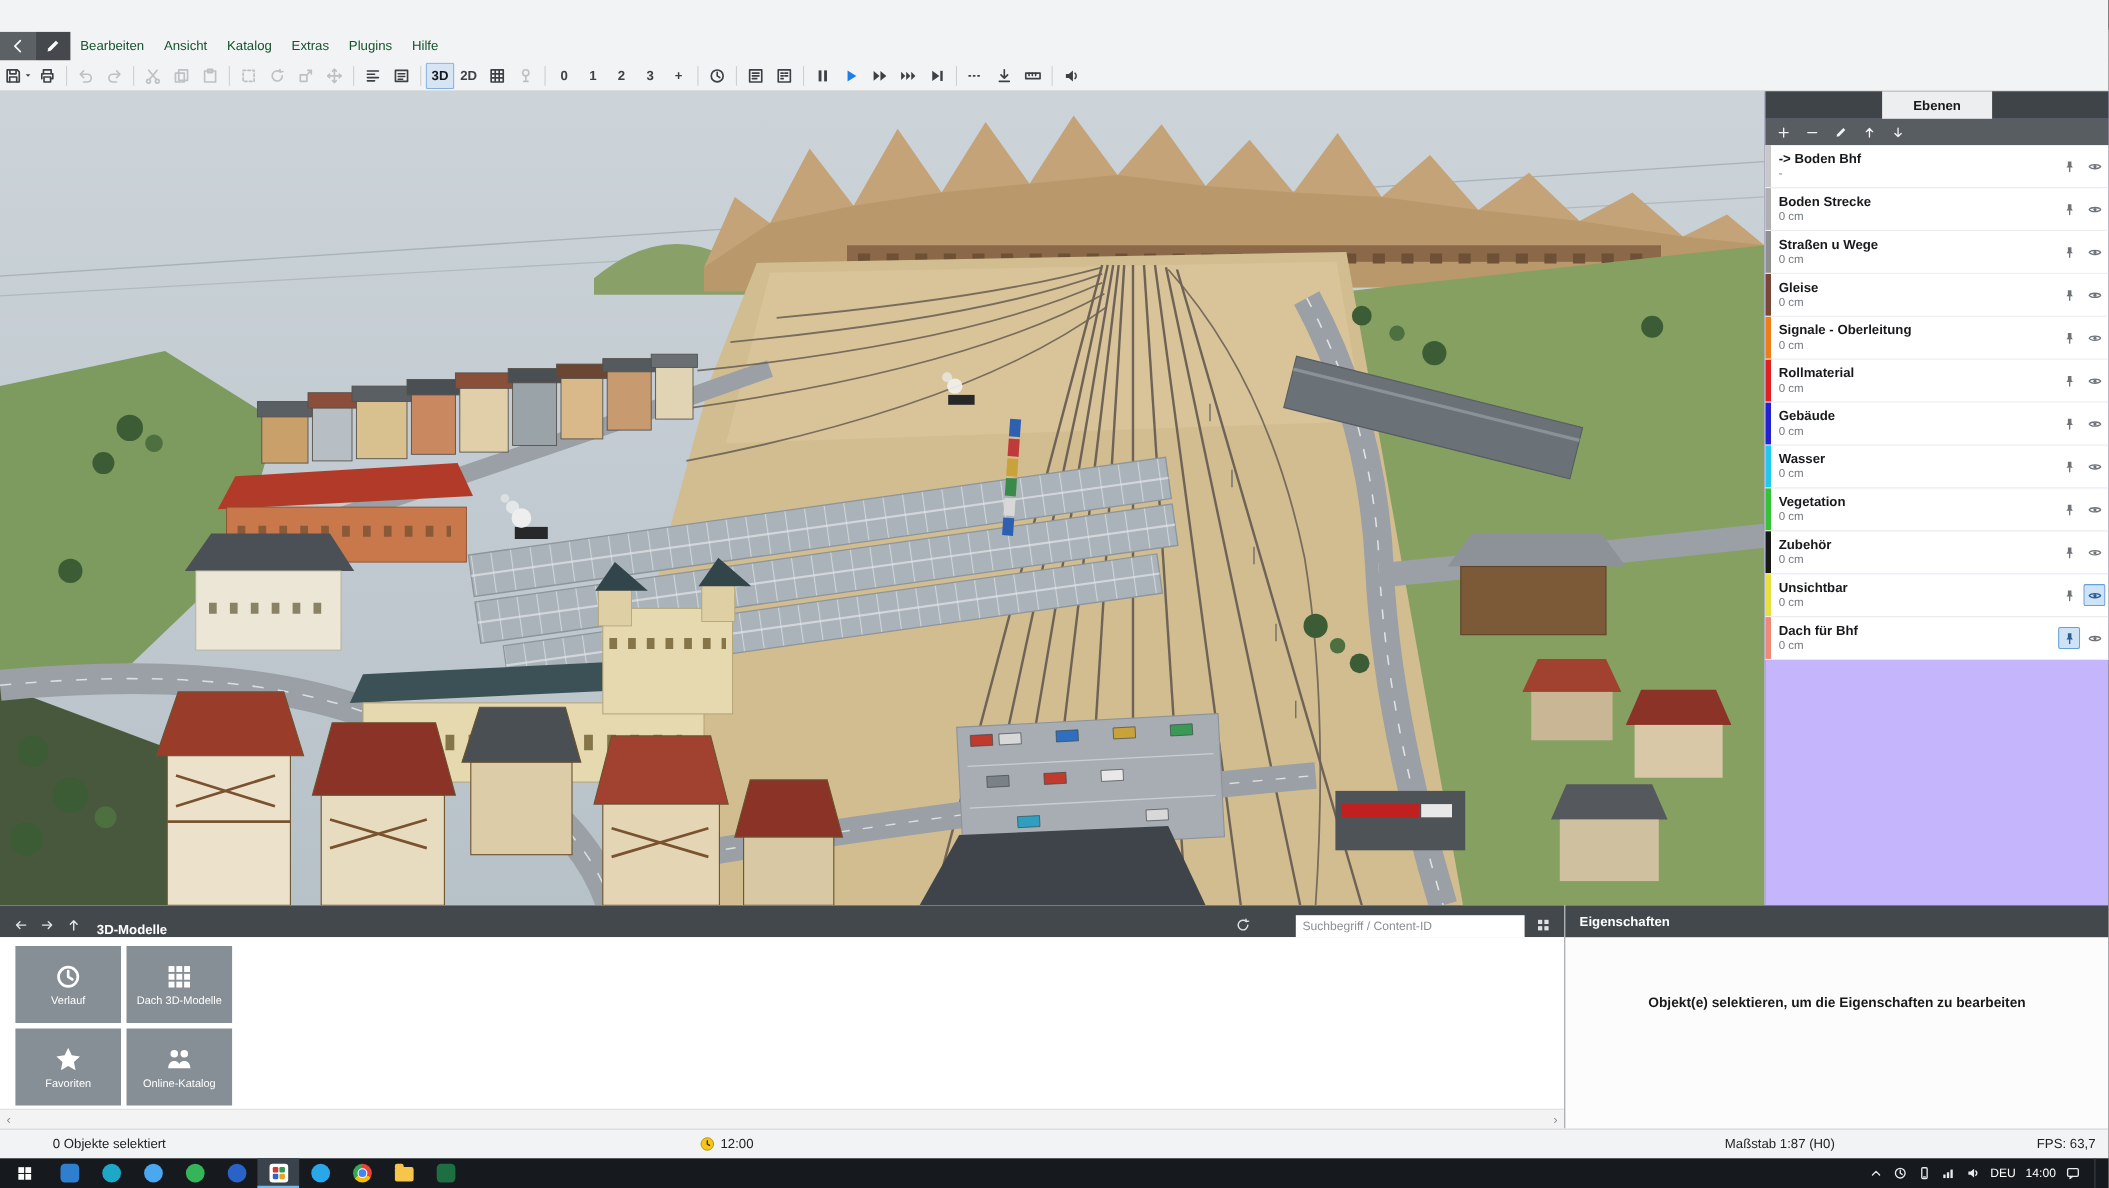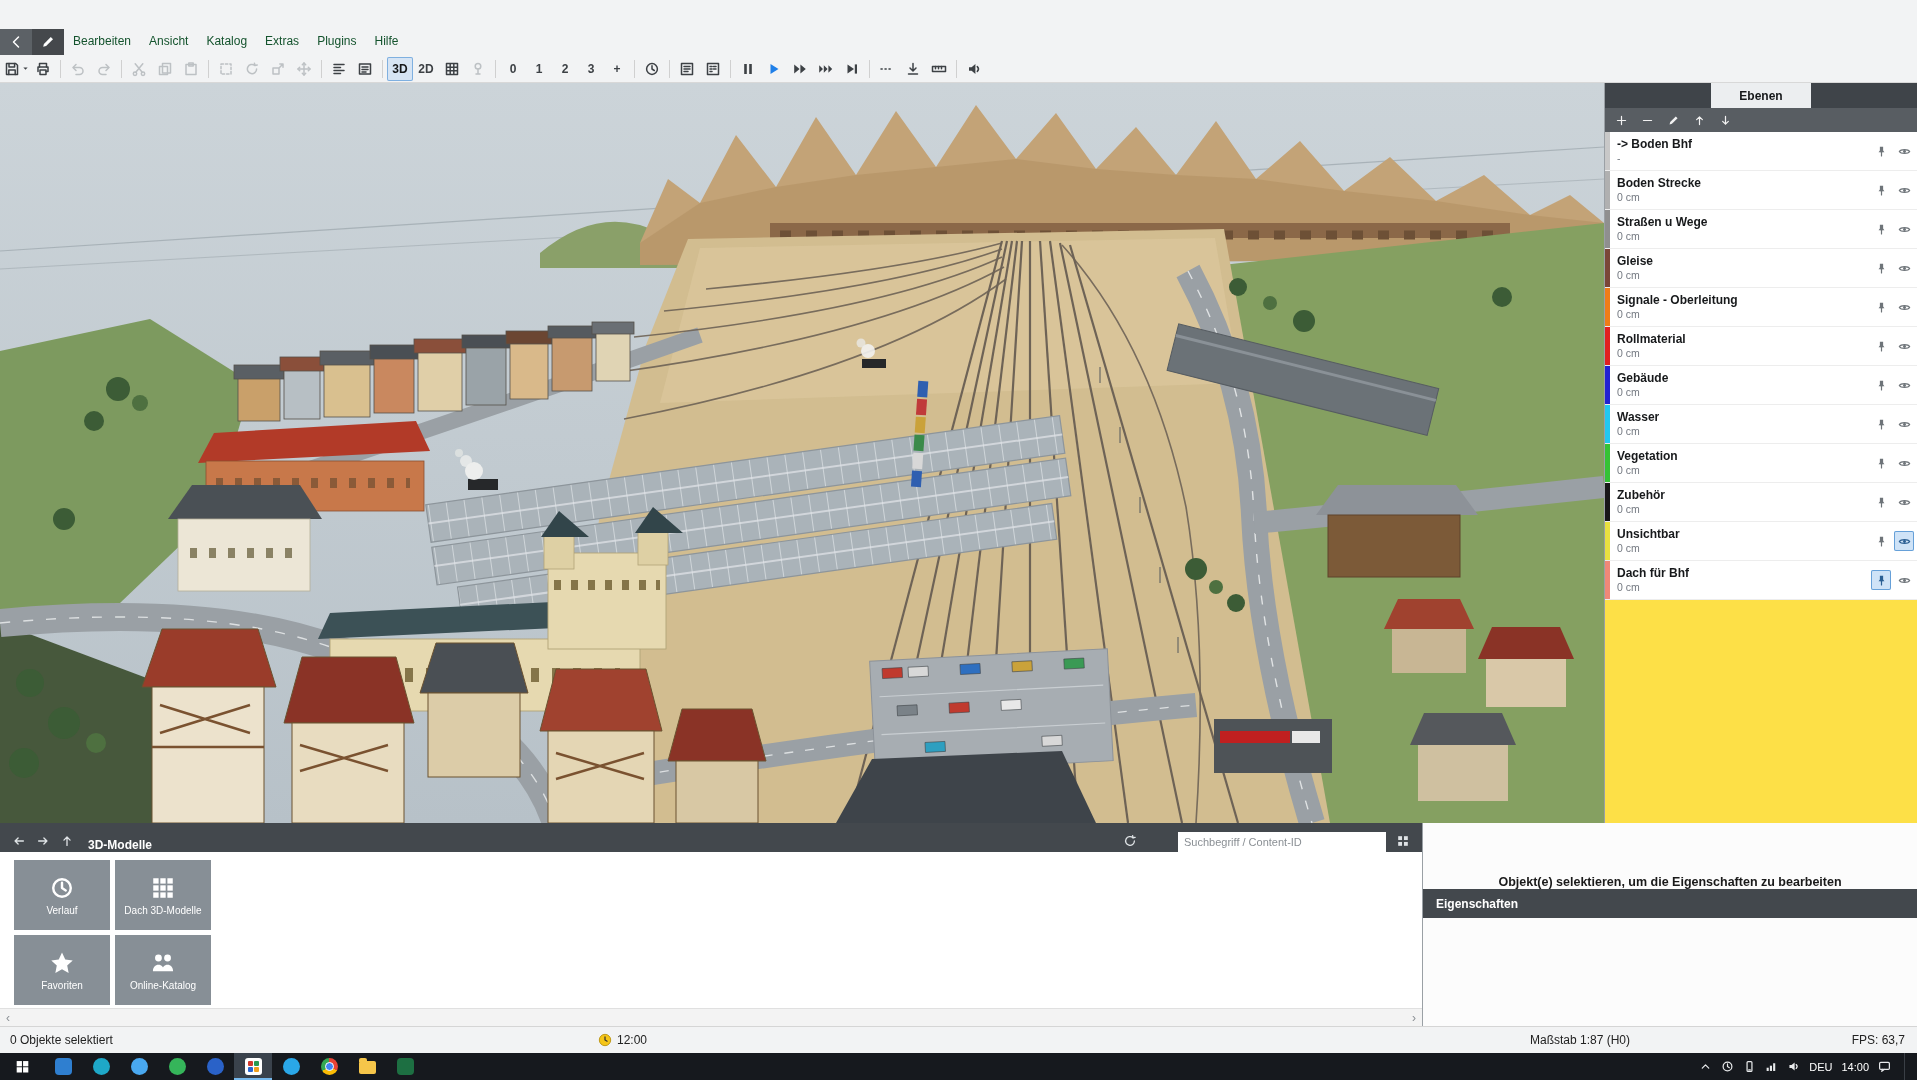--- a/index.html
+++ b/index.html
@@ -43,21 +43,21 @@
   .st-play{color:#1f7fe8;}
   .st-active{background:#d6e4f4;box-shadow:inset 0 0 0 1px #7fb0e0;color:#15171a;}
   .caret{width:9px;height:9px;margin-left:1px;}
 
   
   #main{position:absolute;left:0;top:83px;width:100%;height:740px;}
   #viewport{position:absolute;left:0;top:0;width:1604px;height:740px;overflow:hidden;background:#c2cbd1;}
   #viewport svg{display:block;}
 
   
-  #layers{position:absolute;left:1604px;top:0;width:313px;height:740px;background:#fde047;
+  #layers{position:absolute;left:1604px;top:0;width:313px;height:740px;background:#c4b5fd;
           border-left:1px solid #9aa0a5;box-sizing:border-box;}
   #layers-tabstrip{height:25px;background:#3f4449;display:flex;align-items:center;justify-content:center;}
   #layers-tab{background:#eceef0;color:#16181a;font-size:12px;font-weight:600;height:25px;
               display:flex;align-items:center;justify-content:center;width:100px;}
   #layers-tools{height:24px;background:#585d62;display:flex;align-items:center;gap:13px;padding-left:10px;color:#f2f2f2;}
   .ltool .ic{width:13px;height:13px;}
   #layer-list{}
   .layer-row{height:38px;display:flex;align-items:stretch;border-bottom:1px solid #ededed;background:#fff;}
   .stripe{width:5px;flex:0 0 5px;}
   .ltxt{flex:1;display:flex;flex-direction:column;justify-content:center;padding-left:7px;min-width:0;}
@@ -90,21 +90,21 @@
   #props{position:absolute;left:1422px;top:0;width:495px;height:203px;background:#fcfcfc;
          border-left:1px solid #9aa0a5;box-sizing:border-box;}
   #props-header{height:29px;background:#43484d;display:flex;align-items:center;color:#fff;
                 font-size:12px;font-weight:700;padding-left:13px;}
   #props-body{display:flex;justify-content:center;padding-top:52px;}
   #props-msg{font-size:12.5px;font-weight:700;color:#1a1a1a;}
 
   
   #statusbar{position:absolute;left:0;top:1026px;width:100%;height:27px;background:#f2f3f4;
              border-top:1px solid #d5d5d5;font-size:12px;color:#222;box-sizing:border-box;}
-  #statusbar>span{position:absolute;top:0;line-height:26px;}
+  #statusbar>span{position:absolute;top:0;line-height:26px;margin-left:38px;}
   #sb-selection{left:10px;}
   #sb-time{left:598px;display:flex;align-items:center;gap:5px;height:26px;}
   #sb-scale{left:1530px;}
   #sb-fps{right:12px;}
   .sb-clock{width:14px;height:14px;}
 
   
   #taskbar{position:absolute;left:0;top:1053px;width:100%;height:27px;background:#16191e;
            display:flex;align-items:center;color:#fff;}
   #start-btn{width:44px;height:27px;display:flex;align-items:center;justify-content:center;color:#fff;}
@@ -866,25 +866,25 @@
   </div>
           </div>
       </div>
       <div id="catalog-scroll">
         <button style="color:#8a8f94;">‹</button>
         <button style="color:#8a8f94;">›</button>
       </div>
     </div>
 
     <div id="props">
+      <div id="props-header">
+        <span>Eigenschaften</span>
+      </div>
       <div id="props-body">
         <span id="props-msg">Objekt(e) selektieren, um die Eigenschaften zu bearbeiten</span>
-      </div>
-      <div id="props-header">
-        <span>Eigenschaften</span>
       </div>
     </div>
   </div>
 
   <div id="statusbar">
     <span id="sb-selection">0 Objekte selektiert</span>
     <span id="sb-time">
       <svg class="sb-clock" viewBox="0 0 16 16">
         <circle cx="8" cy="8" r="6.5" fill="#f5c518" stroke="#b8900a" stroke-width="1"></circle>
         <path d="M8 4.5V8l2.4 1.4" stroke="#333" stroke-width="1.4" fill="none" stroke-linecap="round"></path>

